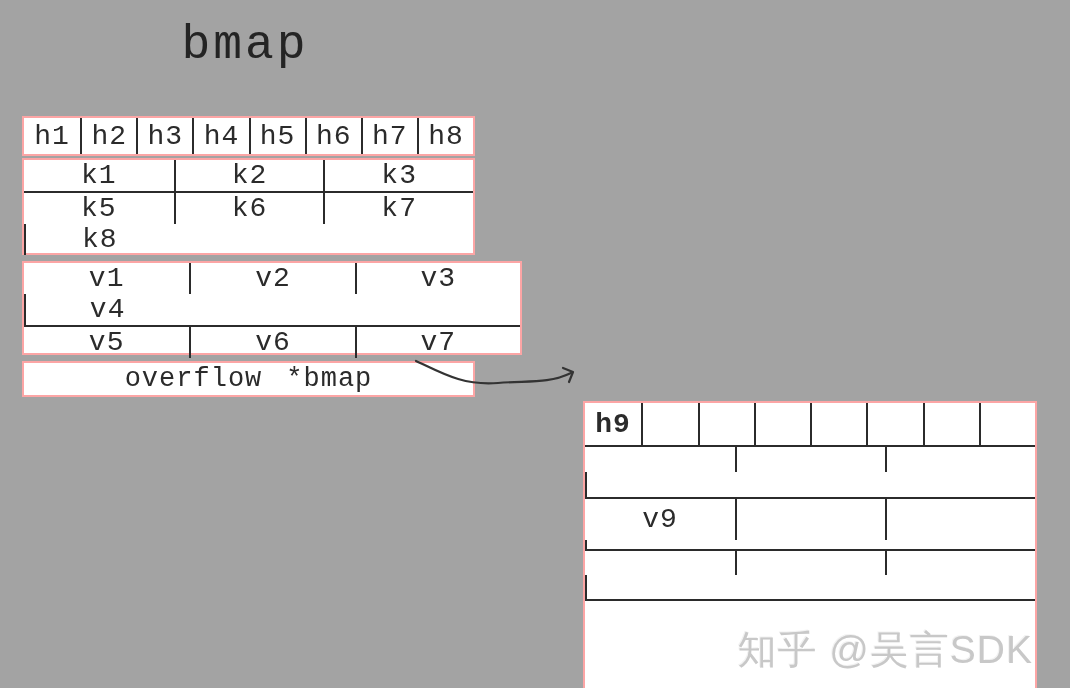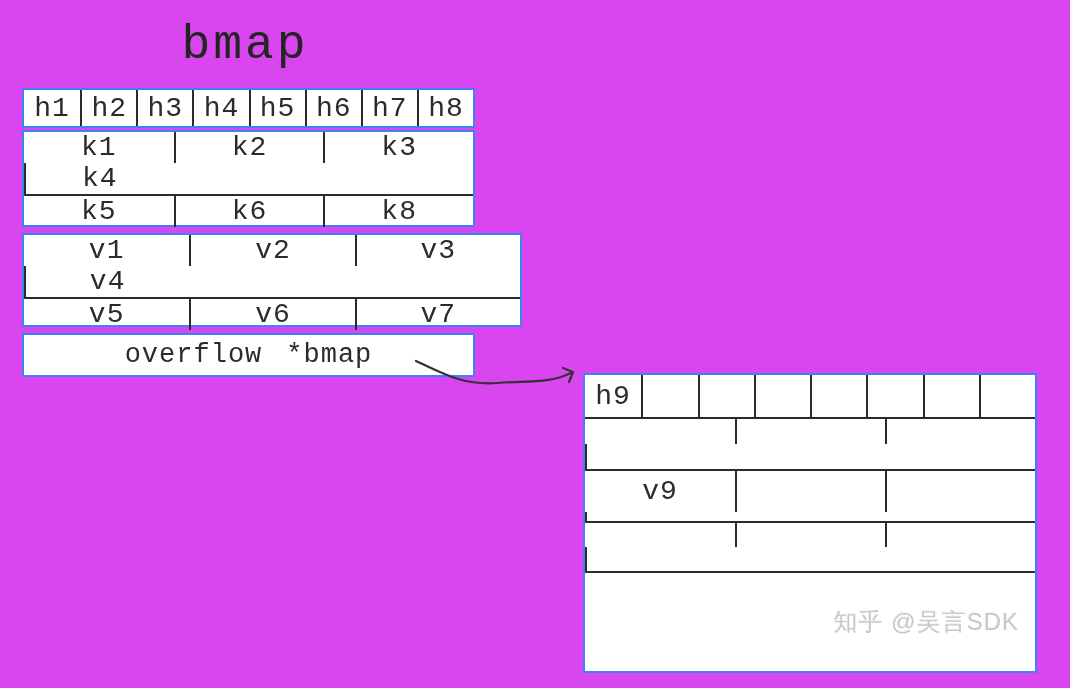--- a/index.html
+++ b/index.html
@@ -1,41 +1,42 @@
 <!DOCTYPE html>
 <html><head>
 <meta charset="utf-8">
 <style>
   html, body { margin: 0; padding: 0; background: #ffffff; }
   .canvas {
     position: relative;
     width: 1070px;
     height: 688px;
-    background: #d946ef;
+    background: #a3a3a3;
     font-family: "Liberation Mono", "DejaVu Sans Mono", monospace;
     color: #2b2b2b;
     overflow: hidden;
   }
   .title {
     position: absolute;
     left: 120px;
     top: 18px;
     width: 250px;
     text-align: center;
     font-size: 48px;
     letter-spacing: 3px;
     color: #242424;
   }
   .box {
     position: absolute;
     box-sizing: border-box;
-    border: 2px solid #3b82f6;
+    border: 2px solid #fca5a5;
     background: #ffffff;
     display: flex;
     flex-direction: column;
+    margin-top: 28px;
   }
   .hdr-row {
     display: grid;
     grid-template-columns: repeat(8, 1fr);
     flex: 1;
   }
   .kv-row {
     display: grid;
     grid-template-columns: repeat(3, 1fr);
     flex: 1;
@@ -62,25 +63,25 @@
   }
   .right-overflow {
     flex: 1;
     position: relative;
     display: flex;
     align-items: center;
     justify-content: flex-end;
   }
   .watermark {
     font-family: "Liberation Sans", "DejaVu Sans", sans-serif;
-    font-size: 24px;
+    font-size: 39px;
     letter-spacing: 1px;
     color: #c8c8c8;
     text-shadow: 1px 1px 0 #ffffff, -1px -1px 0 #f2f2f2;
-    padding-right: 16px;
+    padding-right: 2px;
     white-space: nowrap;
     text-align: center;
   }
   .arrow-svg { position: absolute; left: 400px; top: 348px; }
 </style>
 </head>
 <body>
 
 <div class="canvas">
 
@@ -97,57 +98,57 @@
       <div class="cell">h7</div>
       <div class="cell">h8</div>
     </div>
   </div>
 
   <div class="box" style="left:22px; top:130px; width:453px; height:97px;">
     <div class="kv-row">
       <div class="cell">k1</div>
       <div class="cell">k2</div>
       <div class="cell">k3</div>
-      <div class="cell">k4</div>
     </div>
     <div class="kv-row row-border">
       <div class="cell">k5</div>
       <div class="cell">k6</div>
+      <div class="cell">k7</div>
       <div class="cell">k8</div>
     </div>
   </div>
 
   <div class="box" style="left:22px; top:233px; width:500px; height:94px;">
     <div class="kv-row">
       <div class="cell">v1</div>
       <div class="cell">v2</div>
       <div class="cell">v3</div>
       <div class="cell">v4</div>
     </div>
     <div class="kv-row row-border">
       <div class="cell">v5</div>
       <div class="cell">v6</div>
       <div class="cell">v7</div>
     </div>
   </div>
 
-  <div class="box" style="left:22px; top:333px; width:453px; height:44px;">
+  <div class="box" style="left:22px; top:333px; width:453px; height:36px;">
     <div class="overflow-row">
       <span>overflow</span>
       <span>*bmap</span>
     </div>
   </div>
 
   <svg class="arrow-svg" width="195" height="52" viewBox="0 0 195 52">
     <path d="M 16 13 C 40 24, 62 38, 98 35 C 128 32.5, 148 36, 171 25" fill="none" stroke="#333333" stroke-width="2.2" stroke-linecap="round"></path>
     <path d="M 163 20 L 173 24 L 169 34" fill="none" stroke="#333333" stroke-width="2.2" stroke-linecap="round" stroke-linejoin="round"></path>
   </svg>
 
   <div class="box" style="left:583px; top:373px; width:454px; height:300px;">
-    <div class="hdr-row" style="flex:0 0 42px;">
+    <div class="hdr-row" style="flex:0 0 42px;font-weight:bold;">
       <div class="cell">h9</div>
       <div class="cell"></div>
       <div class="cell"></div>
       <div class="cell"></div>
       <div class="cell"></div>
       <div class="cell"></div>
       <div class="cell"></div>
       <div class="cell"></div>
     </div>
     <div class="kv-row row-border" style="flex:0 0 50px;">

